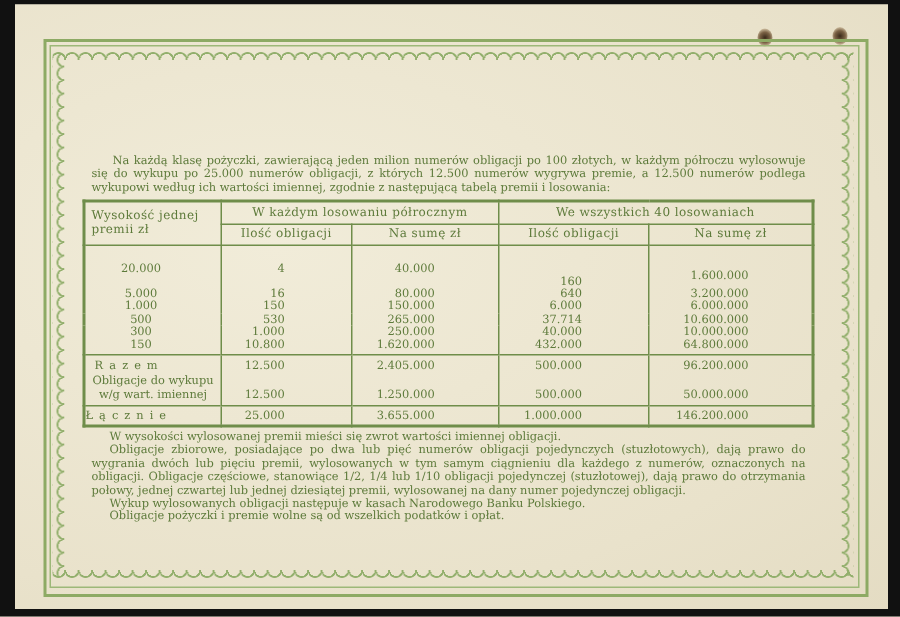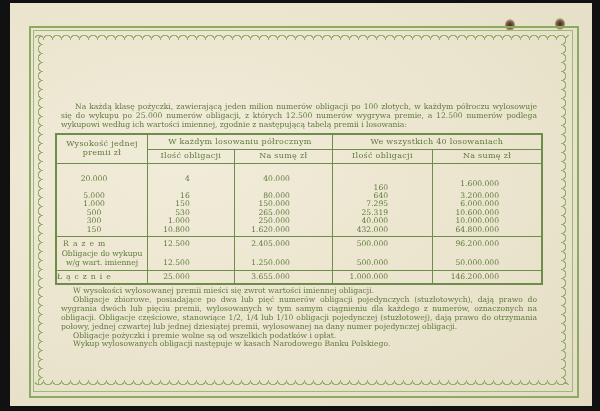--- a/index.html
+++ b/index.html
@@ -58,21 +58,21 @@
     }
     table.prem td, table.prem th {
       border-left: 1.5px solid #6f8d4a;
       border-right: 1.5px solid #6f8d4a;
       padding: 0 6px;
       font-weight: normal;
     }
     table.prem { border: 2px solid #6f8d4a; }
     table.prem thead th { border-bottom: 1.5px solid #6f8d4a; padding: 3px 4px; font-size: 8px; letter-spacing: 0.3px; }
     table.prem thead tr.sub th { padding: 2px 4px; }
-    .c1 { width: 82px; text-align: center; }
+    .c1 { width: 82px; text-align: left; }
     .b { font-weight: bold; }
     td.c1v { text-align: center; font-weight: bold; padding-right: 22px !important; }
     tr.sep td { border-top: 1.5px solid #6f8d4a; }
     .qty { text-align: right; padding-right: 44px !important; }
     .sum { text-align: right; padding-right: 42px !important; font-weight: bold; }
     .spaced { letter-spacing: 4px; }
     .notes { margin: 2px 6px 0 8px; text-align: justify; }
     .notes p { margin: 0; text-indent: 12px; }
   </style>
 </head>
@@ -119,28 +119,28 @@
         <td class="c1v">5.000</td>
         <td class="qty">16</td>
         <td class="sum">80.000</td>
         <td class="qty">640</td>
         <td class="sum">3.200.000</td>
       </tr>
       <tr>
         <td class="c1v">1.000</td>
         <td class="qty">150</td>
         <td class="sum">150.000</td>
-        <td class="qty">7.295</td>
+        <td class="qty">6.000</td>
         <td class="sum">6.000.000</td>
       </tr>
       <tr>
         <td class="c1v">500</td>
         <td class="qty">530</td>
         <td class="sum">265.000</td>
-        <td class="qty">25.319</td>
+        <td class="qty">37.714</td>
         <td class="sum">10.600.000</td>
       </tr>
       <tr>
         <td class="c1v">300</td>
         <td class="qty">1.000</td>
         <td class="sum">250.000</td>
         <td class="qty">40.000</td>
         <td class="sum">10.000.000</td>
       </tr>
       <tr>
@@ -171,16 +171,16 @@
         <td class="sum" style="padding:2px 42px 2px 6px">3.655.000</td>
         <td class="qty b" style="padding:2px 44px 2px 6px">1.000.000</td>
         <td class="sum" style="padding:2px 42px 2px 6px">146.200.000</td>
       </tr>
     </tbody>
   </table>
 
   <div class="notes">
     <p>W wysokości wylosowanej premii mieści się zwrot wartości imiennej obligacji.</p>
     <p>Obligacje zbiorowe, posiadające po dwa lub pięć numerów obligacji pojedynczych (stuzłotowych), dają prawo do wygrania dwóch lub pięciu premii, wylosowanych w tym samym ciągnieniu dla każdego z numerów, oznaczonych na obligacji. Obligacje częściowe, stanowiące 1/2, 1/4 lub 1/10 obligacji pojedynczej (stuzłotowej), dają prawo do otrzymania połowy, jednej czwartej lub jednej dziesiątej premii, wylosowanej na dany numer pojedynczej obligacji.</p>
+    <p>Wykup wylosowanych obligacji następuje w kasach Narodowego Banku Polskiego.</p>
     <p>Obligacje pożyczki i premie wolne są od wszelkich podatków i opłat.</p>
-    <p>Wykup wylosowanych obligacji następuje w kasach Narodowego Banku Polskiego.</p>
   </div>
 </div>
 
 </body></html>

